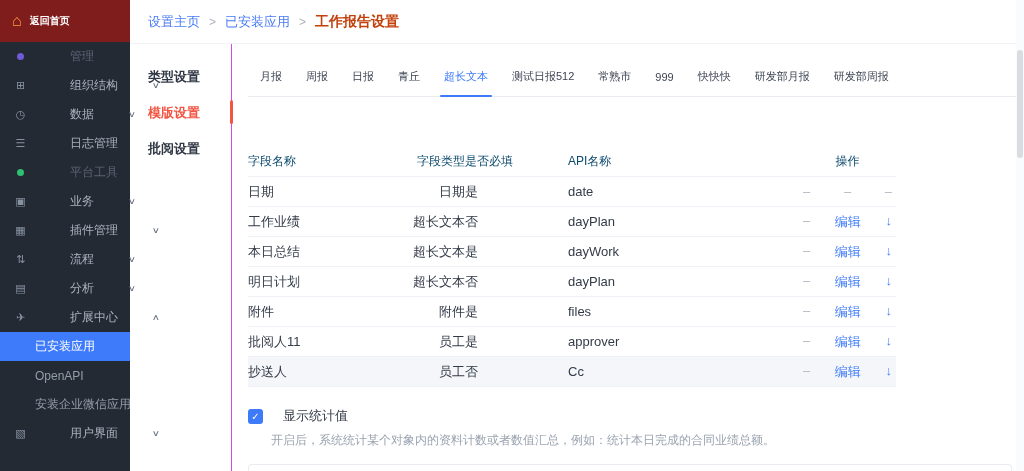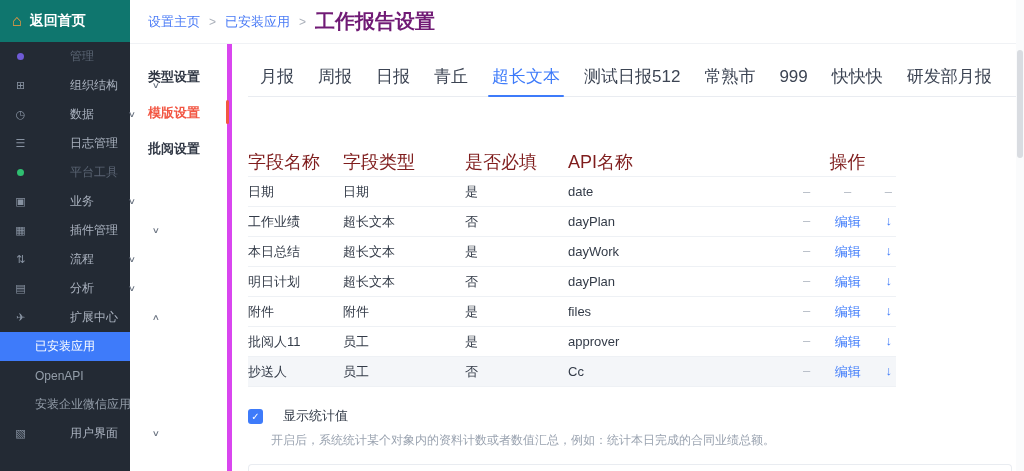--- a/index.html
+++ b/index.html
@@ -13,23 +13,23 @@
   .app { display: flex; width: 100%; height: 100%; }
 
   
   .sidebar {
     width: 130px; flex-shrink: 0;
     background: #232a34; color: #aab2bf;
     display: flex; flex-direction: column;
     font-size: 12px;
   }
   .home-row {
-    height: 42px; background: #0f766e; color: #ffffff;
+    height: 42px; background: #7f1d1d; color: #ffffff;
     display: flex; align-items: center; gap: 8px;
-    padding: 0 12px; font-size: 14px; font-weight: bold;
+    padding: 0 12px; font-size: 10px; font-weight: bold;
     cursor: pointer; flex-shrink: 0;
   }
   .home-icon { color: #ff9a3c; font-size: 16px; line-height: 1; }
   .home-icon::before { content: "⌂"; }
   .side-item {
     height: 29px; display: flex; align-items: center;
     padding: 0 12px; cursor: pointer; white-space: nowrap; flex-shrink: 0; gap: 35px;
   }
   .side-icon {
     width: 17px; margin-right: 6px; font-size: 11px; color: #8792a1;
@@ -45,63 +45,63 @@
 
   
   .main { flex: 1; min-width: 0; display: flex; flex-direction: column; background: #ffffff; }
   .crumbbar {
     height: 44px; flex-shrink: 0;
     display: flex; align-items: center; gap: 9px;
     padding: 0 18px; border-bottom: 1px solid #f0f2f5;
   }
   .crumb-link { color: #4a7bf6; font-size: 13px; cursor: pointer; }
   .crumb-sep { color: #aab0ba; font-size: 12px; }
-  .crumb-current { color: #701a75; font-size: 20px; font-weight: bold; }
+  .crumb-current { color: #c2410c; font-size: 14px; font-weight: bold; }
 
   .content { flex: 1; display: flex; min-height: 0; }
 
   .settings-nav {
     width: 102px; flex-shrink: 0; position: relative;
-    padding: 24px 0 0 18px; border-right: 5px solid #d946ef;
+    padding: 24px 0 0 18px; border-right: 1px solid #d946ef;
   }
   .settings-item {
     font-size: 13px; font-weight: 600; color: #313845;
     margin-bottom: 18px; cursor: pointer;
   }
   .settings-item.active { color: #f25643; }
   .red-bar {
     position: absolute; right: -2px; top: 56px;
     width: 3px; height: 24px; border-radius: 2px; background: #f25643;
   }
 
   .panel { flex: 1; min-width: 0; padding-left: 16px; overflow: hidden; }
 
   .tabs {
     display: flex; align-items: stretch; height: 40px; margin-top: 13px;
     border-bottom: 1px solid #e9ecf1;
   }
   .tab {
-    padding: 0 12px; font-size: 17px; color: #3c4453; cursor: pointer;
+    padding: 0 12px; font-size: 11px; color: #3c4453; cursor: pointer;
     display: flex; align-items: center; position: relative; white-space: nowrap;
   }
   .tab.active { color: #3e7bfa; }
   .tab.active::after {
     content: ""; position: absolute; left: 8px; right: 8px; bottom: -1px;
     height: 2px; background: #3e7bfa; border-radius: 1px;
   }
 
   
   .table { margin-top: 50px; width: 648px; }
   .trow {
     display: flex; align-items: center; height: 30px;
     border-bottom: 1px solid #eef1f5; font-size: 13px; color: #333b48;
   }
-  .trow.header { color: #7f1d1d; font-size: 18px; margin-top: 44px; }
+  .trow.header { color: #0c4a6e; font-size: 12px; margin-top: 44px; }
   .trow.hl { background: #f4f6f9; }
-  .c1 { width: 95px; }  .c2 { width: 122px; } .c3 { width: 103px; } .c4 { width: 235px; }
+  .c1 { width: 95px; }  .c2 { width: 122px; text-align: right; } .c3 { width: 103px; } .c4 { width: 235px; }
   .c5 { flex: 1; display: flex; justify-content: space-between; padding-right: 4px; }
   .c5.center { justify-content: center; }
   .dash { color: #b3bac4; }
   .op-link { color: #3e7bfa; cursor: pointer; }
   .op-arrow { color: #3e7bfa; cursor: pointer; font-size: 13px; }
 
   
   .stats { margin-top: 20px; }
   .stats-head { display: flex; align-items: center; gap: 20px; }
   .checkbox {

